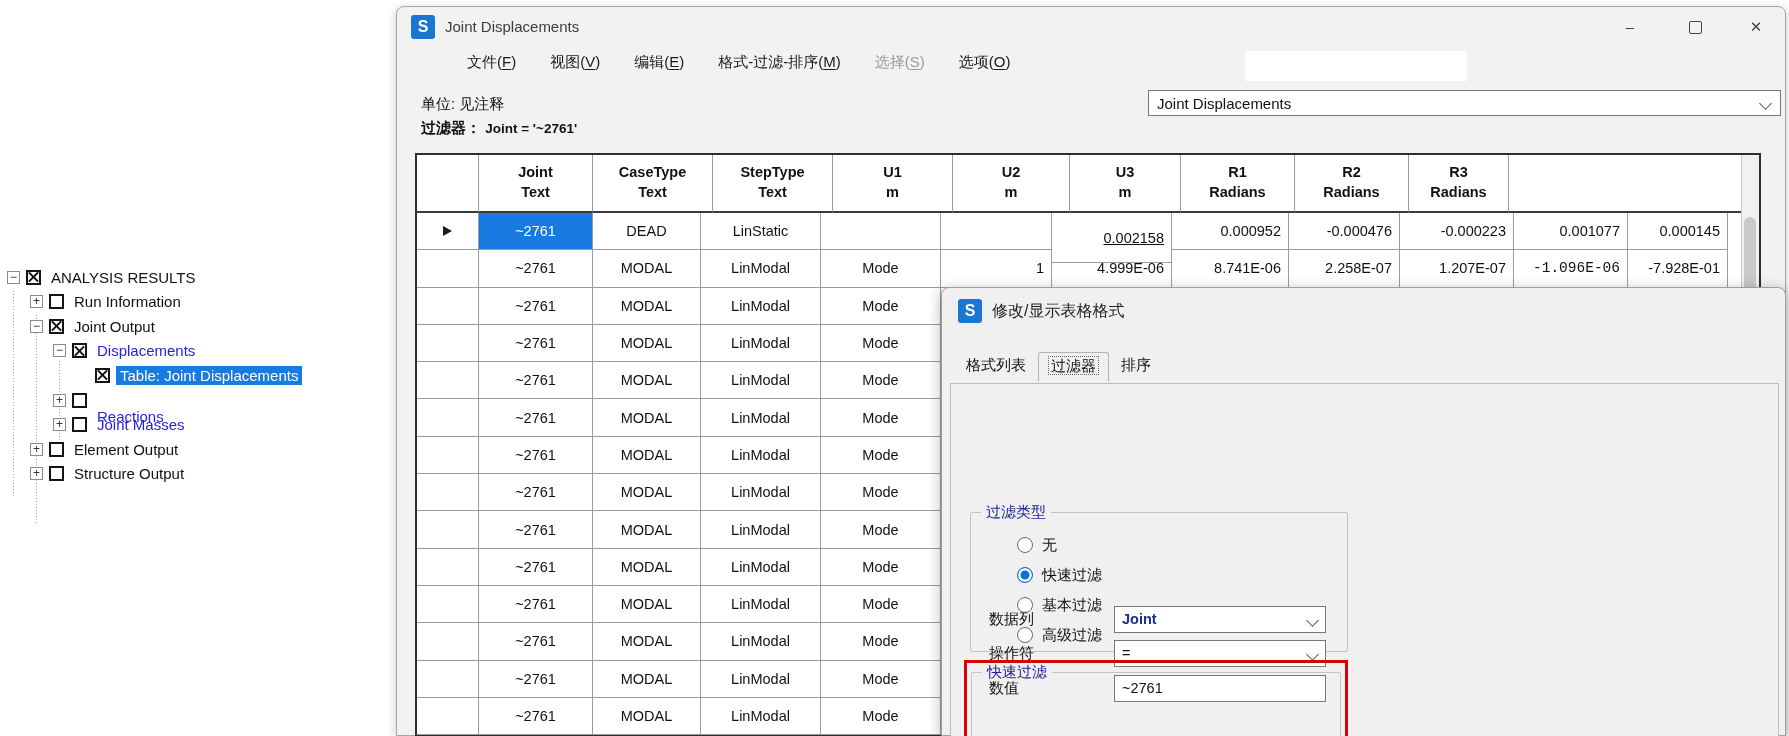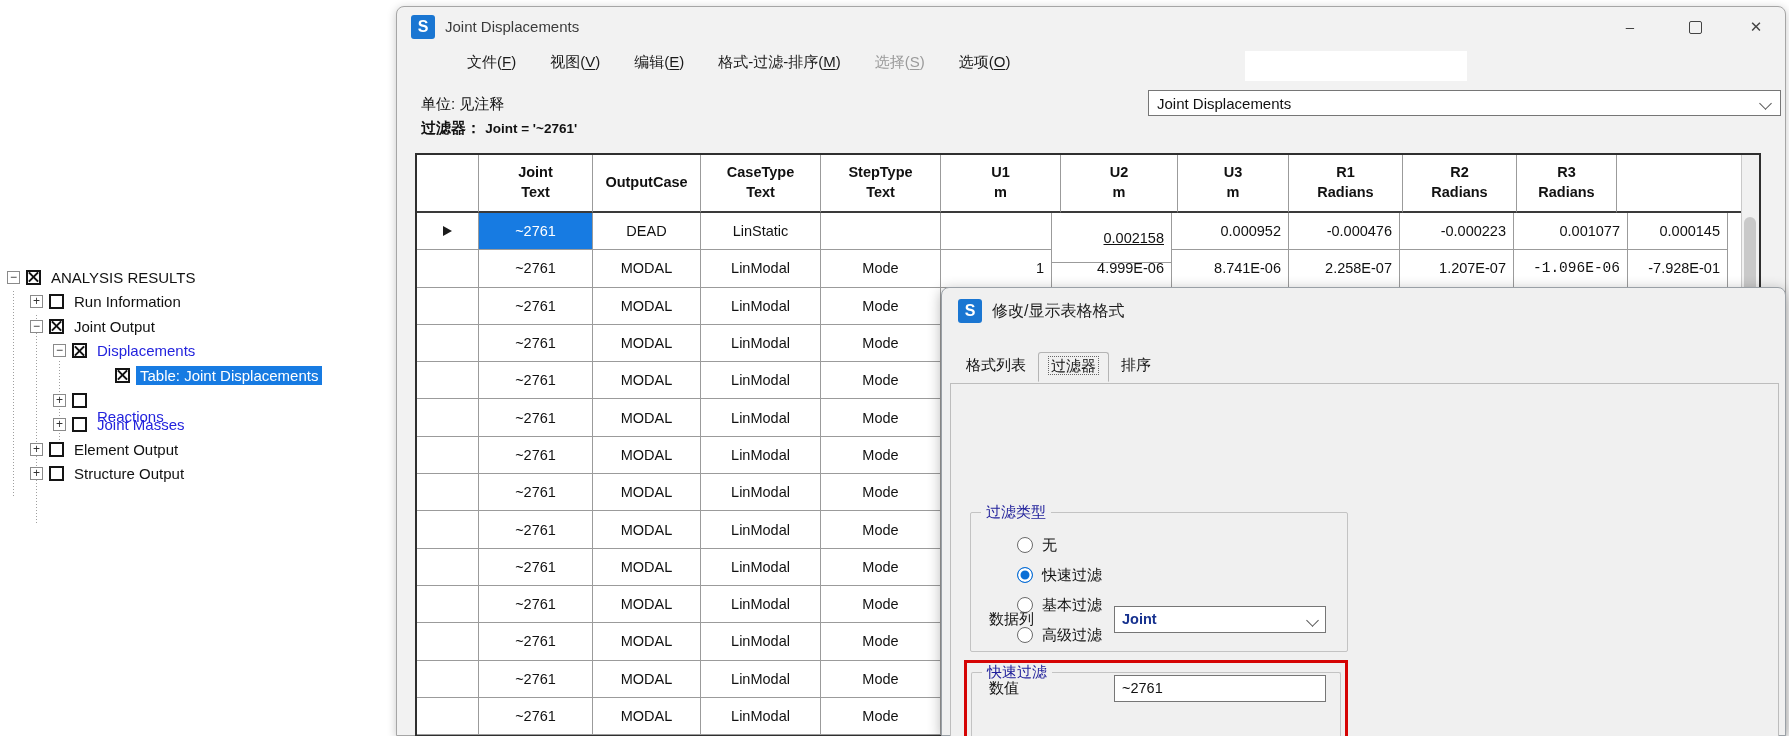--- a/index.html
+++ b/index.html
@@ -114,21 +114,21 @@
       <div class="tree-row" style="top: 49.2px; padding-left: 30px;">
         <span class="expander">−</span>
         <span class="cb checked"></span>
         <span class="tree-label" style="color: rgb(17, 17, 17);">Joint Output</span>
       </div>
       <div class="tree-row" style="top: 73.8px; padding-left: 53px;">
         <span class="expander">−</span>
         <span class="cb checked"></span>
         <span class="tree-label" style="color: rgb(35, 35, 221);">Displacements</span>
       </div>
-      <div class="tree-row" style="top: 98.4px; padding-left: 96px;">
+      <div class="tree-row" style="top: 98.4px; padding-left: 76px;">
         <span style="flex: 0 0 13px; height: 13px;"></span>
         <span class="cb checked"></span>
         <span class="tree-label" style="background: rgb(23, 123, 226); color: rgb(255, 255, 255);">Table:  Joint Displacements</span>
       </div>
       <div class="tree-row" style="top: 123px; padding-left: 53px;">
         <span class="expander">+</span>
         <span class="cb"></span>
         <span class="tree-label" style="color: rgb(35, 35, 221); margin-top: 32px;">Reactions</span>
       </div>
       <div class="tree-row" style="top: 147.6px; padding-left: 53px;">
@@ -181,23 +181,20 @@
     <div id="grid">
       <div id="vscroll">
         <div id="vthumb"></div>
       </div>
     <div class="trow thead" style="height: 58px;">
           <div class="tcell" style="width: 62px; height: 58px; flex: 0 0 62px;"></div>
           <div class="tcell" style="width: 114px; flex: 0 0 114px; height: 58px;">
             <div>Joint</div>
             <div>Text</div>
           </div>
-          <div class="tcell" style="width: 108px; flex: 0 0 108px; height: 58px;">
-            <div>OutputCase</div>
-          </div>
           <div class="tcell" style="width: 120px; flex: 0 0 120px; height: 58px;">
             <div>CaseType</div>
             <div>Text</div>
           </div>
           <div class="tcell" style="width: 120px; flex: 0 0 120px; height: 58px;">
             <div>StepType</div>
             <div>Text</div>
           </div>
           <div class="tcell" style="width: 120px; flex: 0 0 120px; height: 58px;">
             <div>U1</div>
@@ -476,20 +473,27 @@
       </div>
 
       <div id="red-box" style="border-color: rgb(213, 4, 4);"></div>
     <div class="field-row" style="top: 221px;">
           <span class="field-label">数据列</span>
           <div class="combo">
             <span class="cval">Joint</span>
             <span class="chev"></span>
           </div>
         </div>
+        <div class="field-row" style="top: 255.5px;">
+          <span class="field-label">操作符</span>
+          <div class="combo">
+            <span class="cval dark">=</span>
+            <span class="chev"></span>
+          </div>
+        </div>
         <div class="field-row" style="top: 290px;">
           <span class="field-label">数值</span>
           <div class="combo">
             <span class="cval dark">~2761</span>
           </div>
         </div>
       </div>
   </div>
 
 </div>

